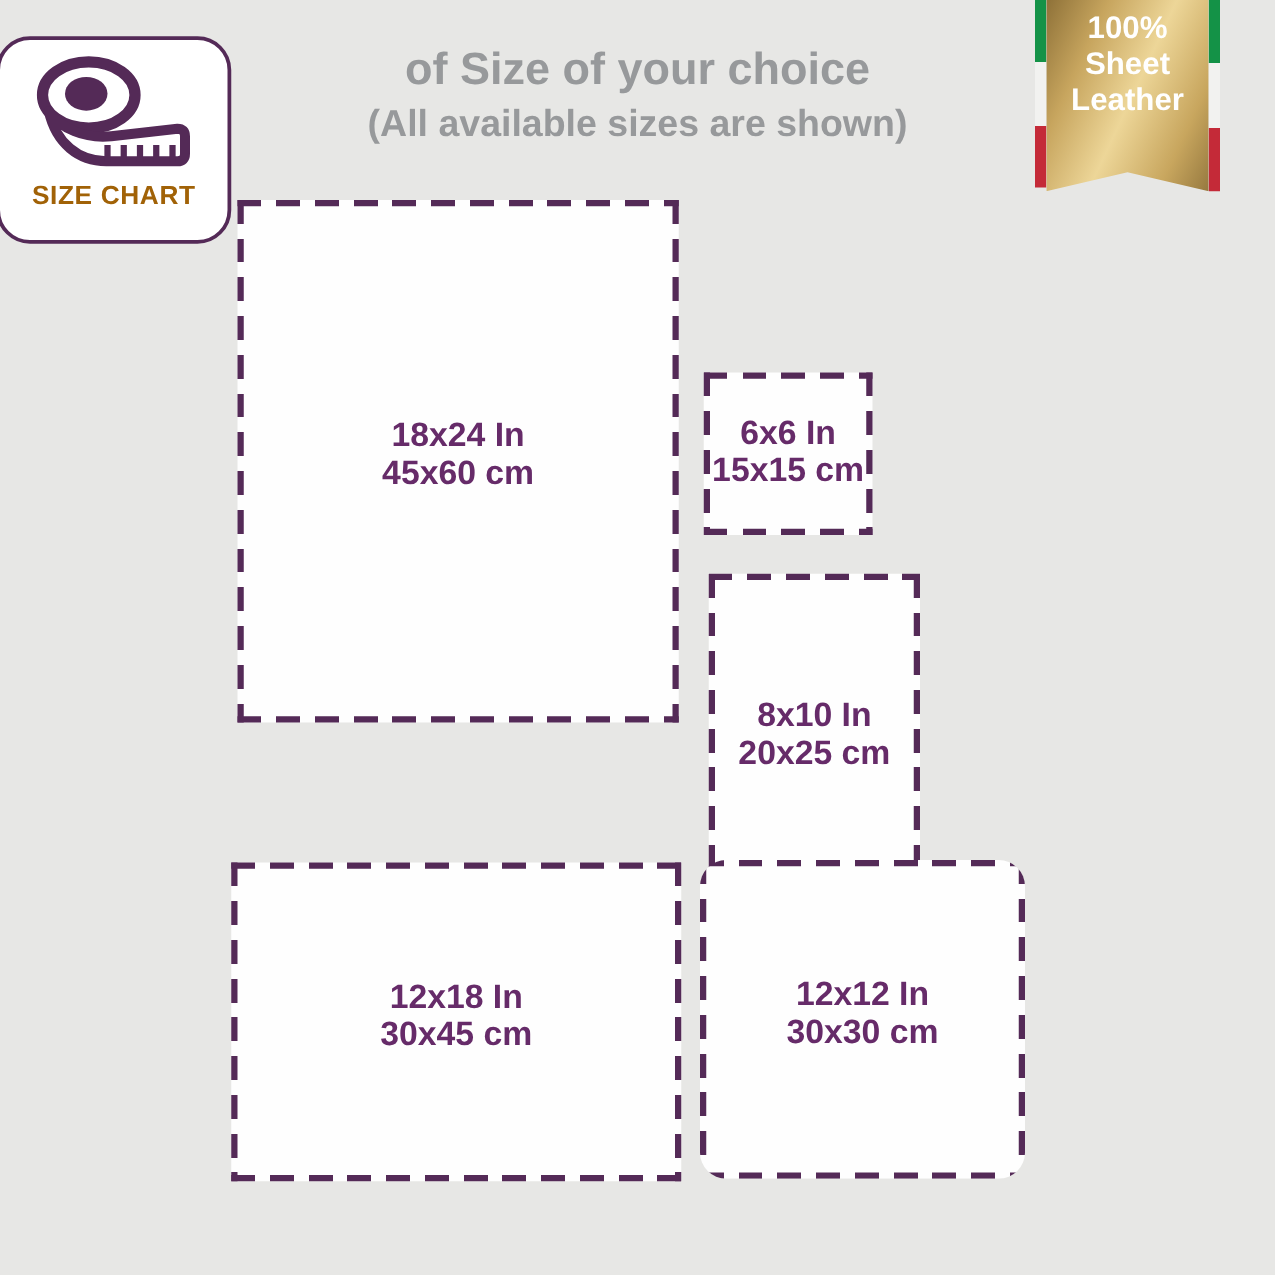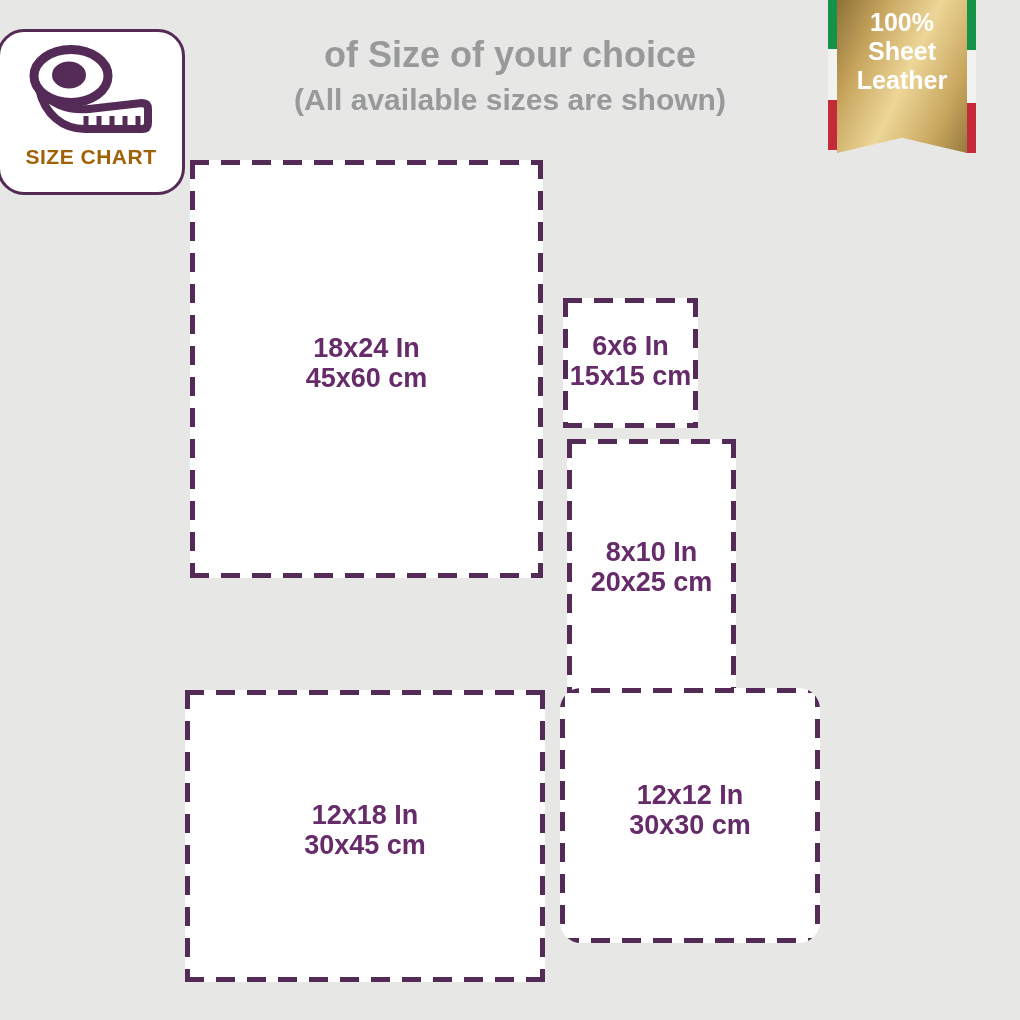--- a/index.html
+++ b/index.html
@@ -57,22 +57,22 @@
     background-size:100% 5px,100% 5px,5px 100%,5px 100%;
     background-repeat:no-repeat;
     display:flex;align-items:center;justify-content:center;
   }
   .size-label{
     text-align:center;color:#662b69;font-size:27px;font-weight:700;
     line-height:30px;margin-bottom:12px;
   }
   .box-18x24{left:190px;top:160px;width:353px;height:418px;}
   .box-6x6  {left:563px;top:298px;width:135px;height:130px;}
-  .box-8x10 {left:567px;top:439px;width:169px;height:268px;}
-  .box-12x18{left:185px;top:690px;width:360px;height:292px;}
+  .box-8x10 {left:567px;top:459px;width:169px;height:268px;}
+  .box-12x18{left:185px;top:690px;width:360px;height:255px;}
   .box-12x12{left:560px;top:688px;width:260px;height:255px;border-radius:21px;}
   .box-6x6 .size-label{margin-bottom:4px;}
 </style>
 </head>
 <body>
 
 <div class="canvas">
 
   <div class="badge">
     <svg width="124" height="96" viewBox="0 0 124 94" aria-hidden="true">

